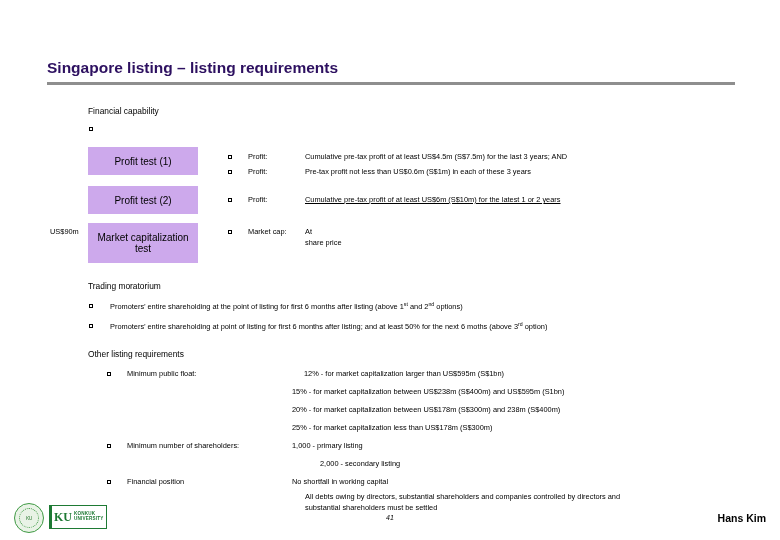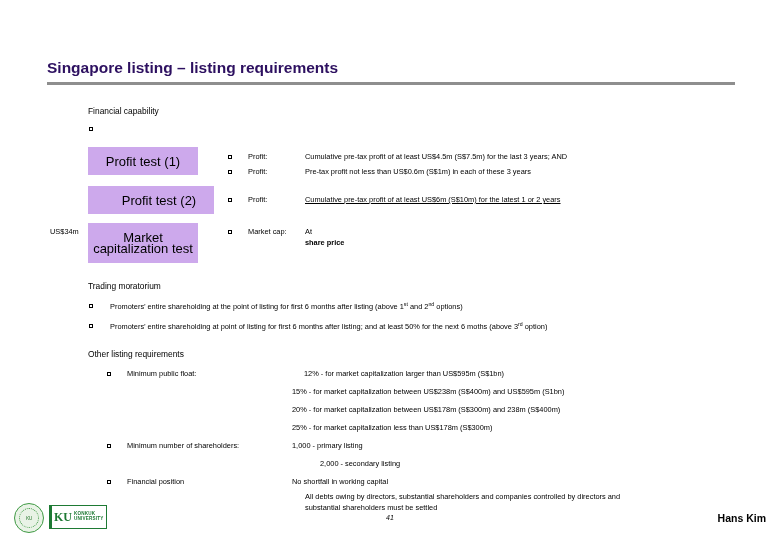--- a/index.html
+++ b/index.html
@@ -67,21 +67,21 @@
     box-sizing: border-box;
   }
   .it { font-style: italic; }
   sup { font-size: 5.2px; vertical-align: super; }
 
   
   .pbox {
     position: absolute;
     background: #cda9ec;
     color: #000000;
-    font-size: 13px;
+    font-size: 10px;
     display: flex;
     align-items: center;
     justify-content: center;
     text-align: center;
     line-height: 11px;
   }
 
   
   .pagenum {
     position: absolute;
@@ -187,39 +187,39 @@
   </div>
 
   <div class="sq" style="left:228px; top:155px;"></div>
   <div class="t" style="left:248px; top:152px;">Profit:</div>
   <div class="t" style="left:305px; top:152px;">Cumulative pre-tax profit of at least US$4.5m (S$7.5m) for the last 3 years; AND</div>
 
   <div class="sq" style="left:228px; top:170px;"></div>
   <div class="t" style="left:248px; top:167px;">Profit:</div>
   <div class="t" style="left:305px; top:167px;">Pre-tax profit not less than US$0.6m (S$1m) in each of these 3 years</div>
 
-  <div class="pbox" style="left:88px; top:186px; width:110px; height:28px;padding-left:16px;">
+  <div class="pbox" style="left:88px; top:186px; width:110px; height:28px;">
     <span>Profit test (2)</span>
   </div>
 
   <div class="sq" style="left:228px; top:198px;"></div>
   <div class="t" style="left:248px; top:195px;">Profit:</div>
   <div class="t" style="left:305px; top:195px;text-decoration:underline;">Cumulative pre-tax profit of at least US$6m (S$10m) for the latest 1 or 2 years</div>
 
-  <div class="t" style="left:50px; top:227px;">US$34m</div>
+  <div class="t" style="left:50px; top:227px;">US$90m</div>
   <div class="t" style="left:171px; top:227px;">least</div>
 
   <div class="pbox" style="left:88px; top:223px; width:110px; height:40px;">
     <span>Market capitalization test</span>
   </div>
 
   <div class="sq" style="left:228px; top:230px;"></div>
   <div class="t" style="left:248px; top:227px;">Market cap:</div>
   <div class="t" style="left:305px; top:227px;">At</div>
-  <div class="t" style="left:305px; top:238px;font-weight:bold;">share price</div>
+  <div class="t" style="left:305px; top:238px;">share price</div>
 
   <div class="hdr" style="left:88px; top:281px;text-align:right;">Trading moratorium</div>
 
   <div class="sq" style="left:89px; top:304px;"></div>
   <div class="t" style="left:110px; top:300px;">
     <span>Promoters’ entire shareholding at the point of listing for first 6 months after listing (above 1</span><sup>st</sup><span> and 2</span><sup>nd</sup><span> options)</span>
   </div>
 
   <div class="sq" style="left:89px; top:324px;"></div>
   <div class="t" style="left:110px; top:320px;">

